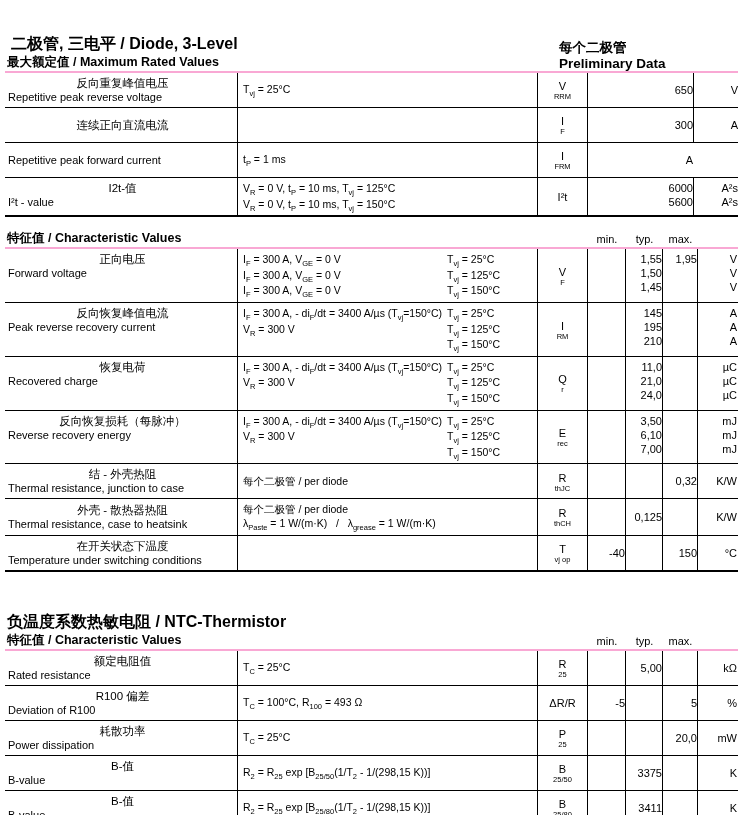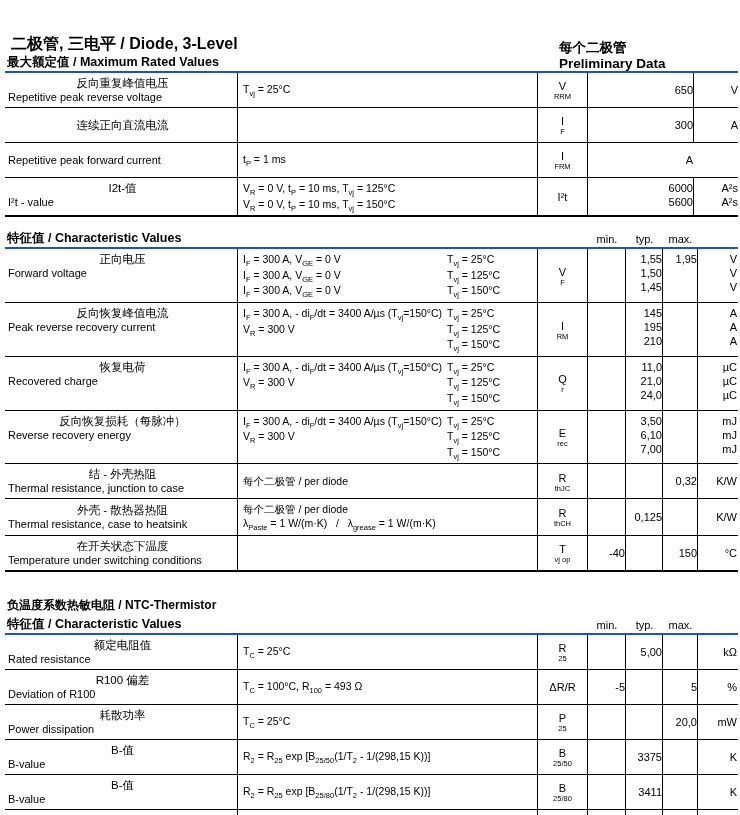--- a/index.html
+++ b/index.html
@@ -1,26 +1,26 @@
 <!DOCTYPE html>
 <html><head>
 <meta charset="utf-8">
 <style>
   html,body{margin:0;padding:0;background:#fff;}
   body{width:740px;height:815px;color:#000;font-family:"Liberation Sans","DejaVu Sans",sans-serif;overflow:hidden;}
   .page{position:relative;margin-left:5px;width:733px;}
   .prelim{position:absolute;left:554px;top:6px;font-weight:bold;font-size:13.5px;line-height:16px;white-space:nowrap;}
   .doc-title{font-size:16px;font-weight:bold;margin:34px 0 1px 6px;line-height:19px;}
-  .sec-head{display:flex;justify-content:space-between;align-items:flex-end;border-bottom:2px solid #1d4ed8;padding-bottom:1px;margin-top:2px;}
+  .sec-head{display:flex;justify-content:space-between;align-items:flex-end;border-bottom:2px solid #f9a8d4;padding-bottom:1px;margin-top:2px;}
   .sec-head.gap{margin-top:14px;}
   .h-label{font-size:12.5px;font-weight:bold;margin-left:2px;line-height:15px;}
   .mtm{display:flex;font-size:11px;line-height:13px;justify-content:flex-end;}
   .mtm span{display:block;text-align:center;}
   .mtm .m1{width:38px}.mtm .m2{width:37px}.mtm .m3{width:35px}.mtm .sp{width:40px}
-  .ntc-title{font-size:12px;font-weight:bold;margin:24px 0 1px 2px;line-height:19px;}
+  .ntc-title{font-size:16px;font-weight:bold;margin:40px 0 1px 2px;line-height:19px;}
   .row{display:grid;border-bottom:1px solid #000;min-height:34px;}
   .row.last{border-bottom:2px solid #000;}
   .row.rated{grid-template-columns:232px 300px 50px 106px 45px;}
   .row.char{grid-template-columns:232px 300px 50px 38px 37px 35px 40px;}
   .cell{display:flex;flex-direction:column;justify-content:center;padding:3px 0;font-size:11px;line-height:14px;box-sizing:border-box;}
   .bl{border-left:1px solid #000;}
   .param{padding-left:3px;}
   .param .zh{font-size:11.5px;text-align:center;}
   .cond{flex-direction:row;padding-left:5px;}
   .condL{flex:1;display:flex;flex-direction:column;justify-content:center;min-width:0;}

